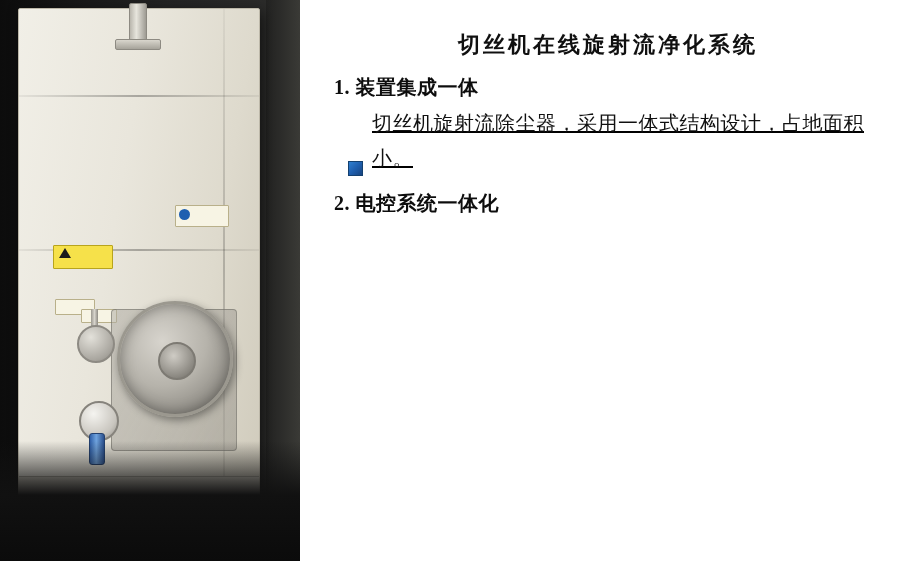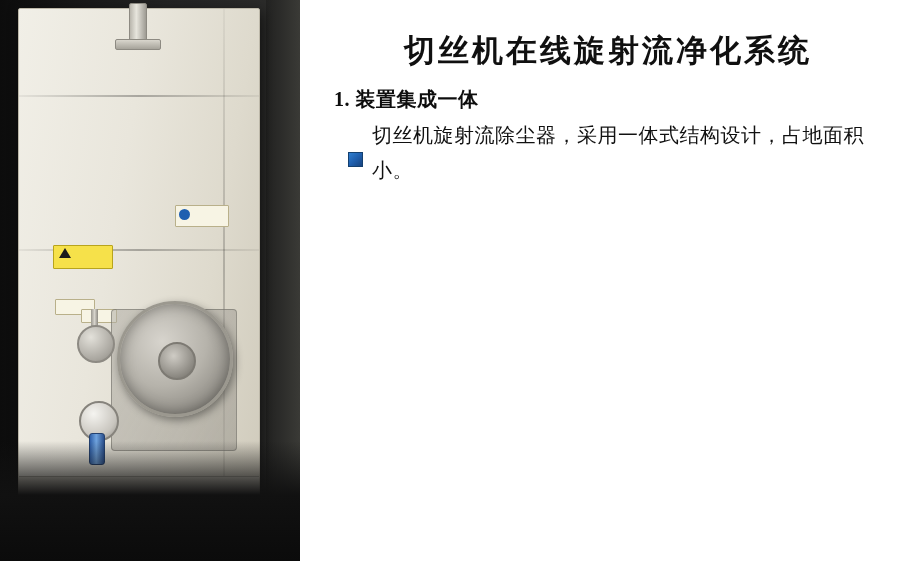--- a/index.html
+++ b/index.html
@@ -231,21 +231,21 @@
   }
 
   
   .content {
     flex: 1 1 auto;
     padding: 16px 30px 10px 34px;
     box-sizing: border-box;
   }
   .doc-title {
     text-align: center;
-    font-size: 31px;
+    font-size: 22px;
     font-weight: bold;
     letter-spacing: 3px;
     color: #101010;
     margin: 14px 0 6px 0;
     font-family: "Liberation Serif", "DejaVu Serif", serif;
   }
   .intro {
     font-size: 20px;
     line-height: 36px;
     color: #111;
@@ -258,22 +258,23 @@
   }
   .section-heading {
     font-size: 20px;
     font-weight: bold;
     color: #0d0d0d;
     line-height: 34px;
     letter-spacing: .5px;
   }
   .bullet-row {
     display: flex;
-    align-items: center;
+    align-items: flex-end;
     margin-top: 2px;
+    text-decoration: underline;
   }
   .bullet-marker {
     flex: 0 0 auto;
     width: 13px;
     height: 13px;
     margin: 12px 9px 0 14px;
     background: linear-gradient(135deg, #2f7fd0 0%, #1f5fae 50%, #17447f 100%);
     border: 1px solid #14406f;
   }
   .bullet-text {
@@ -335,16 +336,17 @@
 
     <div class="section">
       <div class="section-heading">1. 装置集成一体</div>
       <div class="bullet-row">
         <span class="bullet-marker"></span>
         <span class="bullet-text">切丝机旋射流除尘器，采用一体式结构设计，占地面积小。</span>
       </div>
     </div>
 
     <div class="section">
+      <div class="section-heading">2. 电控系统一体化</div>
     </div>
 
   </div>
 </div>
 
 </body></html>

